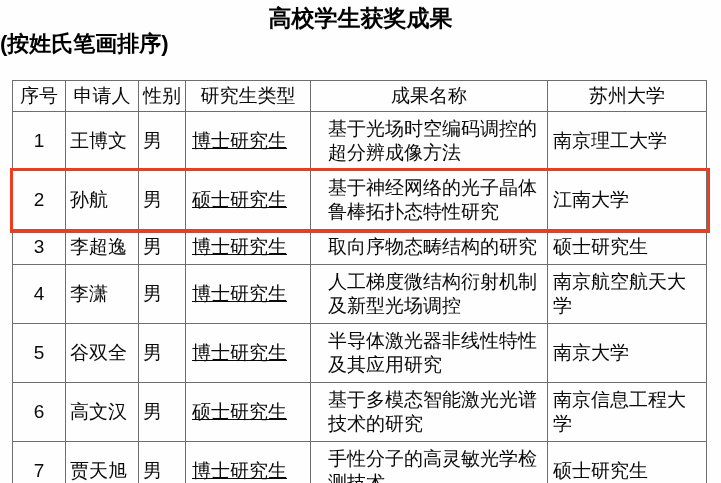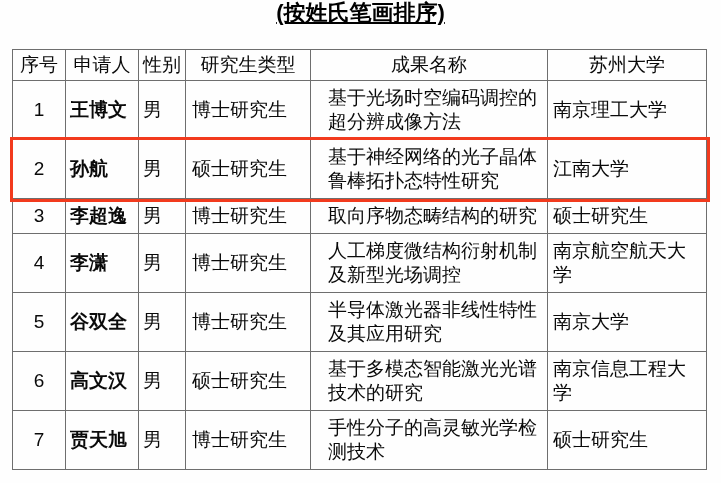--- a/index.html
+++ b/index.html
@@ -12,25 +12,23 @@
   }
   .page { width: 721px; height: 483px; }
   .doc-title {
     text-align: center;
     font-weight: bold;
     font-size: 23px;
     line-height: 26px;
     padding-top: 5px;
   }
   .doc-subtitle {
-    text-align: center;
     font-weight: bold;
     font-size: 22px;
     line-height: 25px;
-    text-decoration: underline;
   }
   table.results {
     border-collapse: collapse;
     table-layout: fixed;
     width: 694px;
     margin-left: 12px;
     margin-top: 24px;
   }
   col.c-no   { width: 53px; }
   col.c-name { width: 73px; }
@@ -51,35 +49,36 @@
     padding: 4px 2px;
     white-space: nowrap;
     overflow: hidden;
   }
   td {
     line-height: 24px;
     padding: 5px 4px;
     word-break: break-all;
   }
   td.cell-no   { text-align: center; }
-  td.cell-name { padding-left: 4px; font-weight: bold; }
+  td.cell-name { padding-left: 4px; }
   td.cell-gen  { padding-left: 4px; }
-  td.cell-type { padding-left: 6px; }
+  td.cell-type { padding-left: 6px; text-decoration: underline; }
   td.cell-ach  { padding-left: 17px; padding-right: 3px; }
   td.cell-inst { padding-left: 5px; padding-right: 3px; }
   tr.highlighted {
     outline: 3px solid var(--hl, #f23a1d);
     outline-offset: 0px;
   }
 </style>
 </head>
 <body>
 
 <div class="page">
 
+  <div class="doc-title">高校学生获奖成果</div>
 
   <div class="doc-subtitle">(按姓氏笔画排序)</div>
 
   <table class="results">
     <colgroup>
       <col class="c-no">
         <col class="c-name">
         <col class="c-gen">
       <col class="c-type">
         <col class="c-ach">

